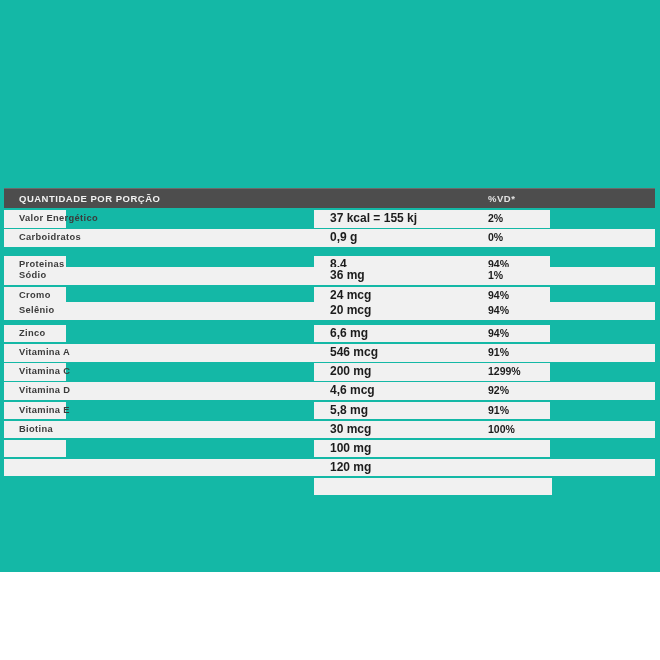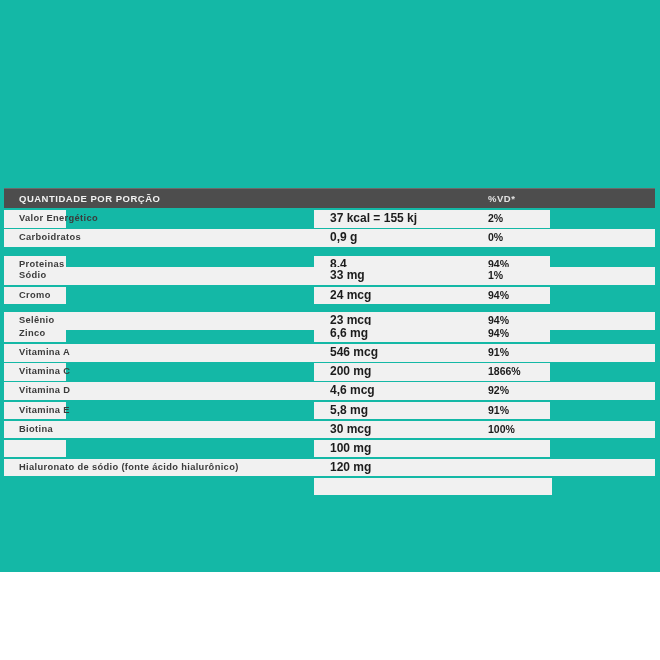--- a/index.html
+++ b/index.html
@@ -110,55 +110,55 @@
       <div class="row" style="top: 256px;">
         <div class="stripe" style="left: 0px; width: 62px;"></div>
         <div class="stripe" style="left: 310px; width: 236px;"></div>
         <span class="cell-label">Proteinas</span>
         <span class="cell-amount">8,4</span>
         <span class="cell-vd">94%</span>
       </div>
       <div class="row" style="top: 267.45px;">
         <div class="stripe" style="left: 0px; width: 651px;"></div>
         <span class="cell-label">Sódio</span>
-        <span class="cell-amount">33 mg</span>
+        <span class="cell-amount">36 mg</span>
         <span class="cell-vd">1%</span>
       </div>
       <div class="row" style="top: 286.6px; text-align: right;">
         <div class="stripe" style="left: 0px; width: 62px;"></div>
         <div class="stripe" style="left: 310px; width: 236px;"></div>
         <span class="cell-label">Cromo</span>
         <span class="cell-amount">24 mcg</span>
         <span class="cell-vd">94%</span>
       </div>
-      <div class="row" style="top: 312px; border-radius: 6px;">
+      <div class="row" style="top: 302px; border-radius: 6px;">
         <div class="stripe" style="left: 0px; width: 651px;"></div>
         <span class="cell-label">Selênio</span>
-        <span class="cell-amount">23 mcg</span>
+        <span class="cell-amount">20 mcg</span>
         <span class="cell-vd">94%</span>
       </div>
       <div class="row" style="top: 324.9px; text-decoration: underline;">
         <div class="stripe" style="left: 0px; width: 62px;"></div>
         <div class="stripe" style="left: 310px; width: 236px;"></div>
         <span class="cell-label">Zinco</span>
         <span class="cell-amount">6,6 mg</span>
         <span class="cell-vd">94%</span>
       </div>
       <div class="row" style="top: 344.05px;">
         <div class="stripe" style="left: 0px; width: 651px;"></div>
         <span class="cell-label">Vitamina A</span>
         <span class="cell-amount">546 mcg</span>
         <span class="cell-vd">91%</span>
       </div>
       <div class="row" style="top: 363.2px;">
         <div class="stripe" style="left: 0px; width: 62px;"></div>
         <div class="stripe" style="left: 310px; width: 236px;"></div>
         <span class="cell-label">Vitamina C</span>
         <span class="cell-amount">200 mg</span>
-        <span class="cell-vd">1866%</span>
+        <span class="cell-vd">1299%</span>
       </div>
       <div class="row" style="top: 382.35px;">
         <div class="stripe" style="left: 0px; width: 651px;"></div>
         <span class="cell-label">Vitamina D</span>
         <span class="cell-amount">4,6 mcg</span>
         <span class="cell-vd">92%</span>
       </div>
       <div class="row" style="top: 401.5px;">
         <div class="stripe" style="left: 0px; width: 62px;"></div>
         <div class="stripe" style="left: 310px; width: 236px;"></div>
@@ -173,19 +173,18 @@
         <span class="cell-vd">100%</span>
       </div>
       <div class="row" style="top: 439.8px;">
         <div class="stripe" style="left: 0px; width: 62px;"></div>
         <div class="stripe" style="left: 310px; width: 236px;"></div>
         <span class="cell-amount">100 mg</span>
         <span class="cell-vd"></span>
       </div>
       <div class="row" style="top: 458.95px;">
         <div class="stripe" style="left: 0px; width: 651px;"></div>
-        <span class="cell-label">Hialuronato de sódio (fonte ácido hialurônico)</span>
         <span class="cell-amount">120 mg</span>
         <span class="cell-vd"></span>
       </div>
     </div>
   <div class="footer-stripe"></div>
 </div>
 
 </body></html>

